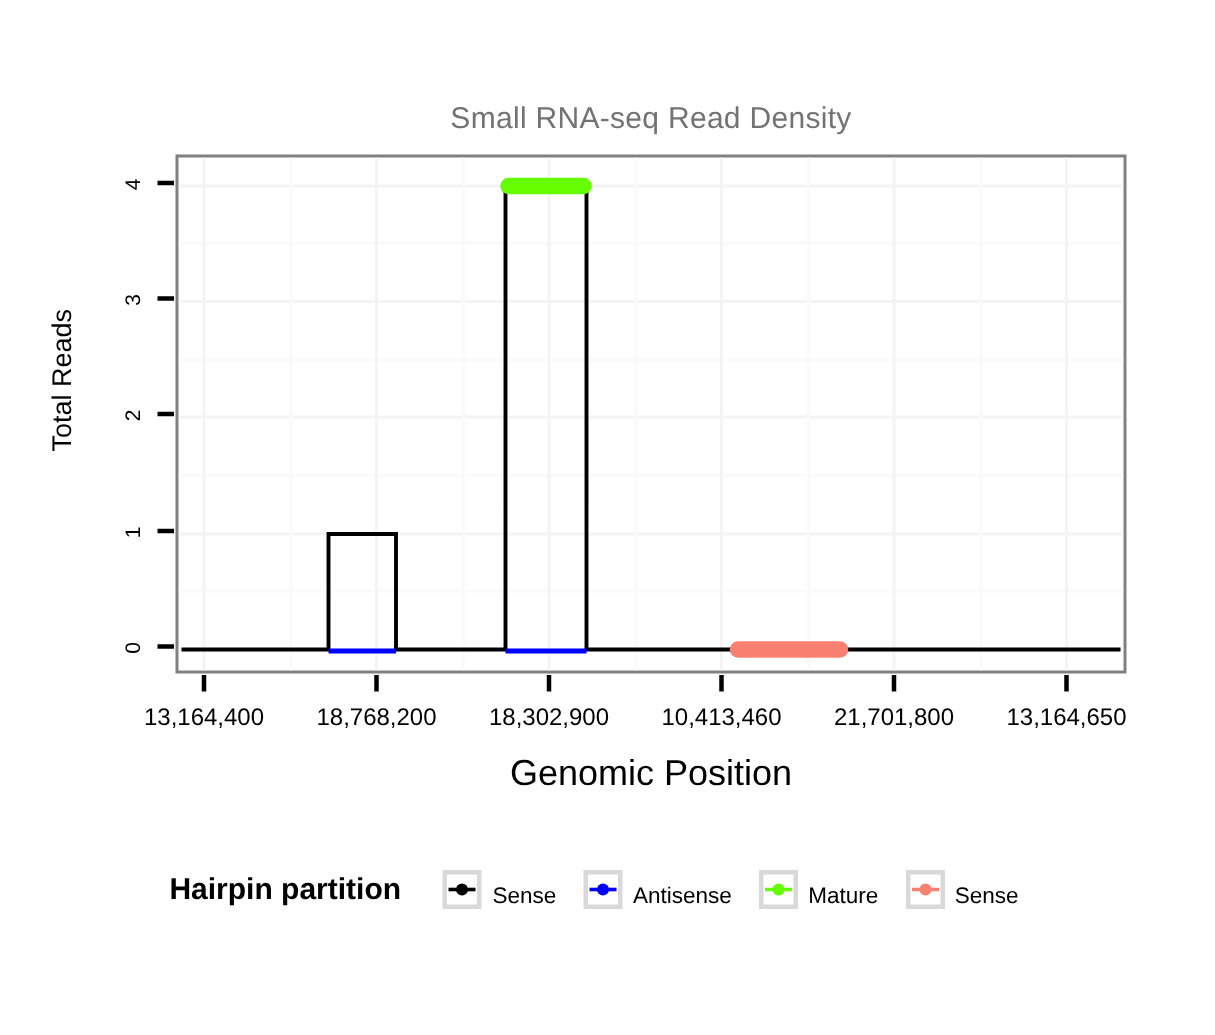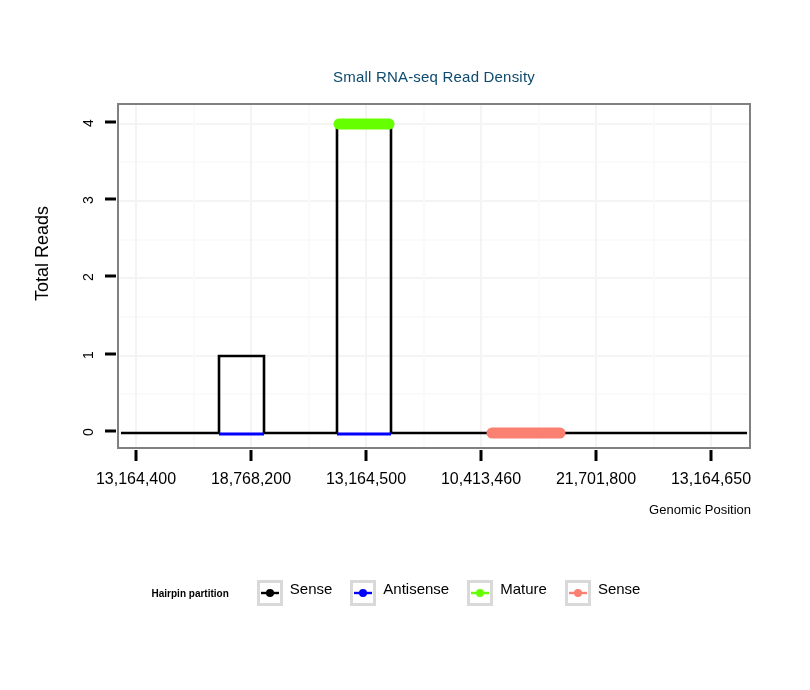--- a/index.html
+++ b/index.html
@@ -24,22 +24,22 @@
     background: #ffffff;
   }
 
   
   #chart-title {
     position: absolute;
     left: 117px;
     top: 68px;
     width: 634px;
     text-align: center;
-    font-size: 15px;
-    color: #0c4a6e;
+    font-size: 20px;
+    color: #737373;
     letter-spacing: 0.2px;
   }
 
   
   #plot-panel {
     position: absolute;
     left: 117px;
     top: 103px;
     width: 634px;
     height: 346px;
@@ -63,22 +63,22 @@
     font-size: 18px;
     transform: rotate(-90deg);
     transform-origin: center center;
     white-space: nowrap;
   }
   #x-axis-title {
     position: absolute;
     left: 117px;
     top: 502px;
     width: 634px;
-    text-align: right;
-    font-size: 13px;
+    text-align: center;
+    font-size: 24px;
   }
 
   .y-tick-label {
     position: absolute;
     font-size: 14px;
     text-align: center;
     width: 20px;
     transform: rotate(-90deg);
     transform-origin: center center;
   }
@@ -94,28 +94,28 @@
   #legend {
     position: absolute;
     left: 0;
     top: 580px;
     width: 810px;
     display: flex;
     justify-content: center;
     align-items: center;
   }
   #legend-title {
-    font-size: 10px;
+    font-size: 20px;
     font-weight: bold;
     margin-right: 28px;
     white-space: nowrap;
   }
   .legend-item {
     display: flex;
-    align-items: flex-start;
+    align-items: flex-end;
     margin-right: 6px;
   }
   .legend-key {
     width: 26px;
     height: 26px;
     background: #ffffff;
     border: 3px solid #d9d9d9;
     box-sizing: border-box;
     display: flex;
     align-items: center;
@@ -140,21 +140,21 @@
   <div id="x-axis-title">Genomic Position</div>
 
   <div class="y-tick-label" style="left:78px; top:424px;">0</div>
   <div class="y-tick-label" style="left:78px; top:347px;">1</div>
   <div class="y-tick-label" style="left:78px; top:269px;">2</div>
   <div class="y-tick-label" style="left:78px; top:192px;">3</div>
   <div class="y-tick-label" style="left:78px; top:115px;">4</div>
 
   <div class="x-tick-label" style="left:81px;">13,164,400</div>
   <div class="x-tick-label" style="left:196px;">18,768,200</div>
-  <div class="x-tick-label" style="left:311px;">13,164,500</div>
+  <div class="x-tick-label" style="left:311px;">18,302,900</div>
   <div class="x-tick-label" style="left:426px;">10,413,460</div>
   <div class="x-tick-label" style="left:541px;">21,701,800</div>
   <div class="x-tick-label" style="left:656px;">13,164,650</div>
 
   <svg id="ticks-svg" width="810" height="690" style="position:absolute;left:0;top:0;pointer-events:none;">
 
     <line x1="105" y1="122" x2="116" y2="122" stroke="#000" stroke-width="3"></line>
     <line x1="105" y1="199" x2="116" y2="199" stroke="#000" stroke-width="3"></line>
     <line x1="105" y1="276" x2="116" y2="276" stroke="#000" stroke-width="3"></line>
     <line x1="105" y1="354" x2="116" y2="354" stroke="#000" stroke-width="3"></line>

